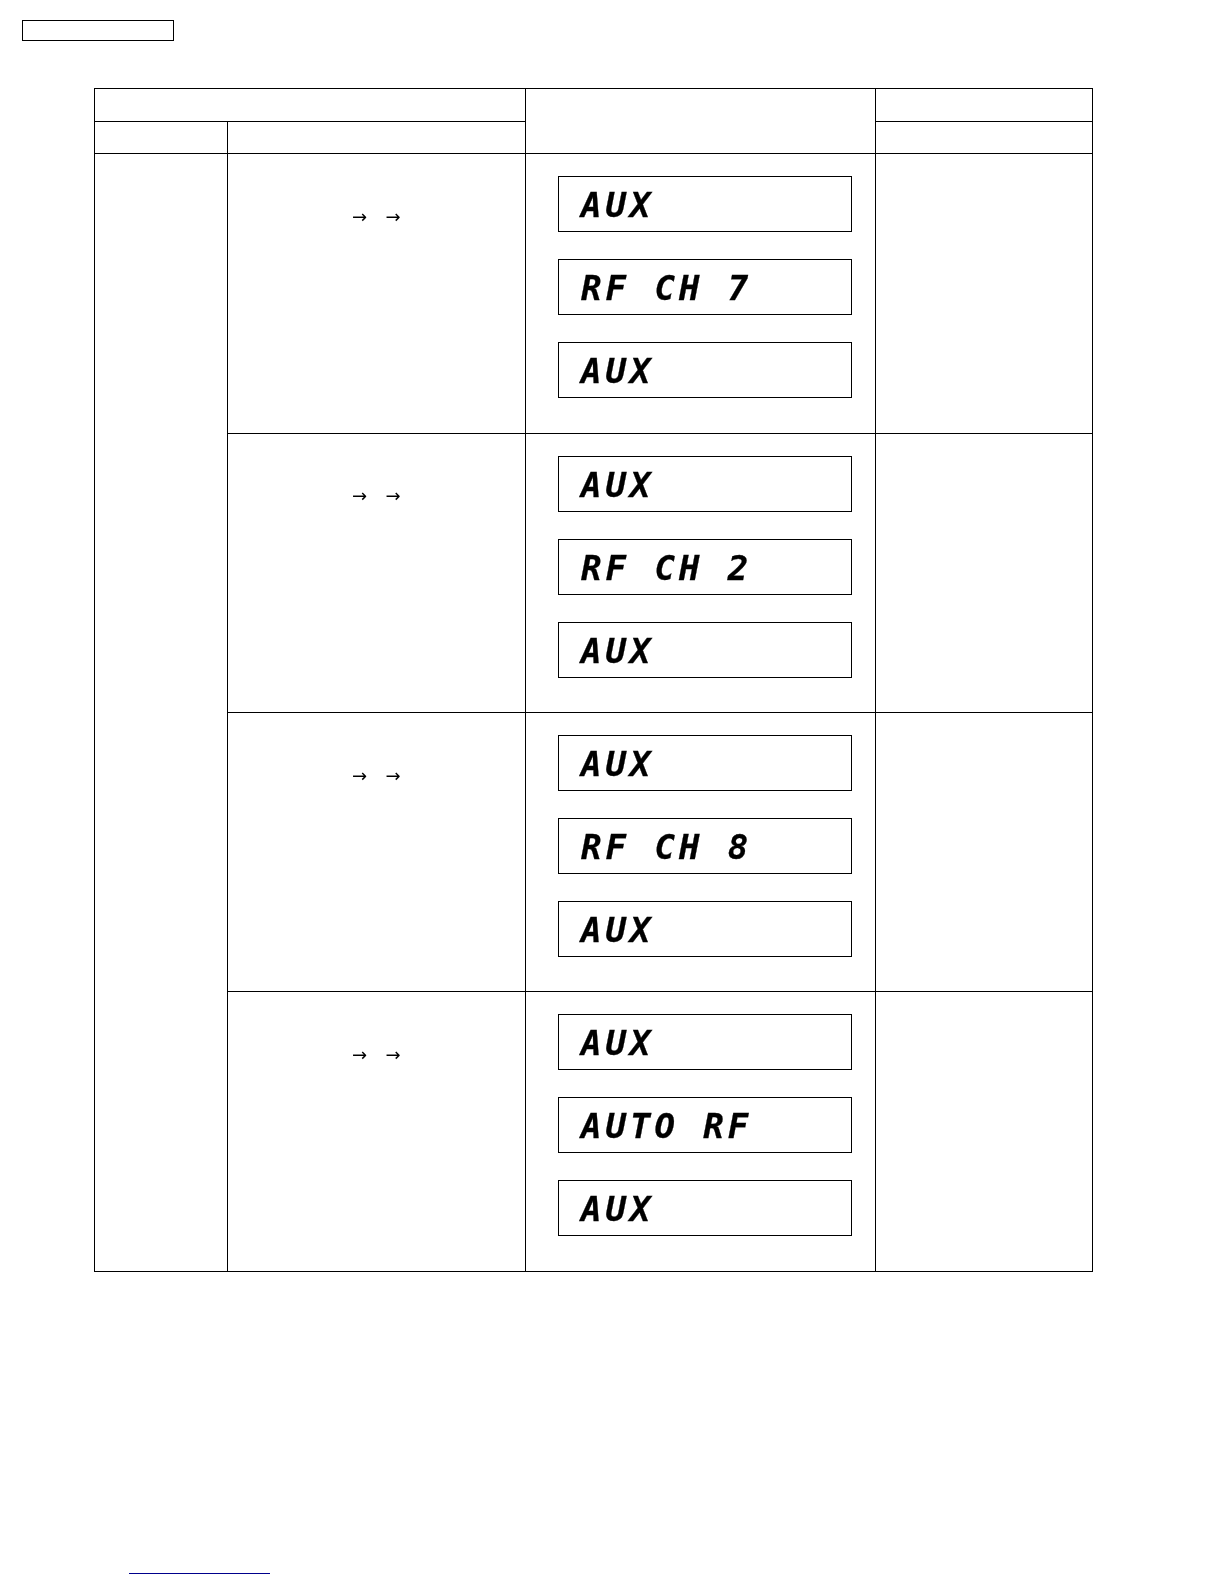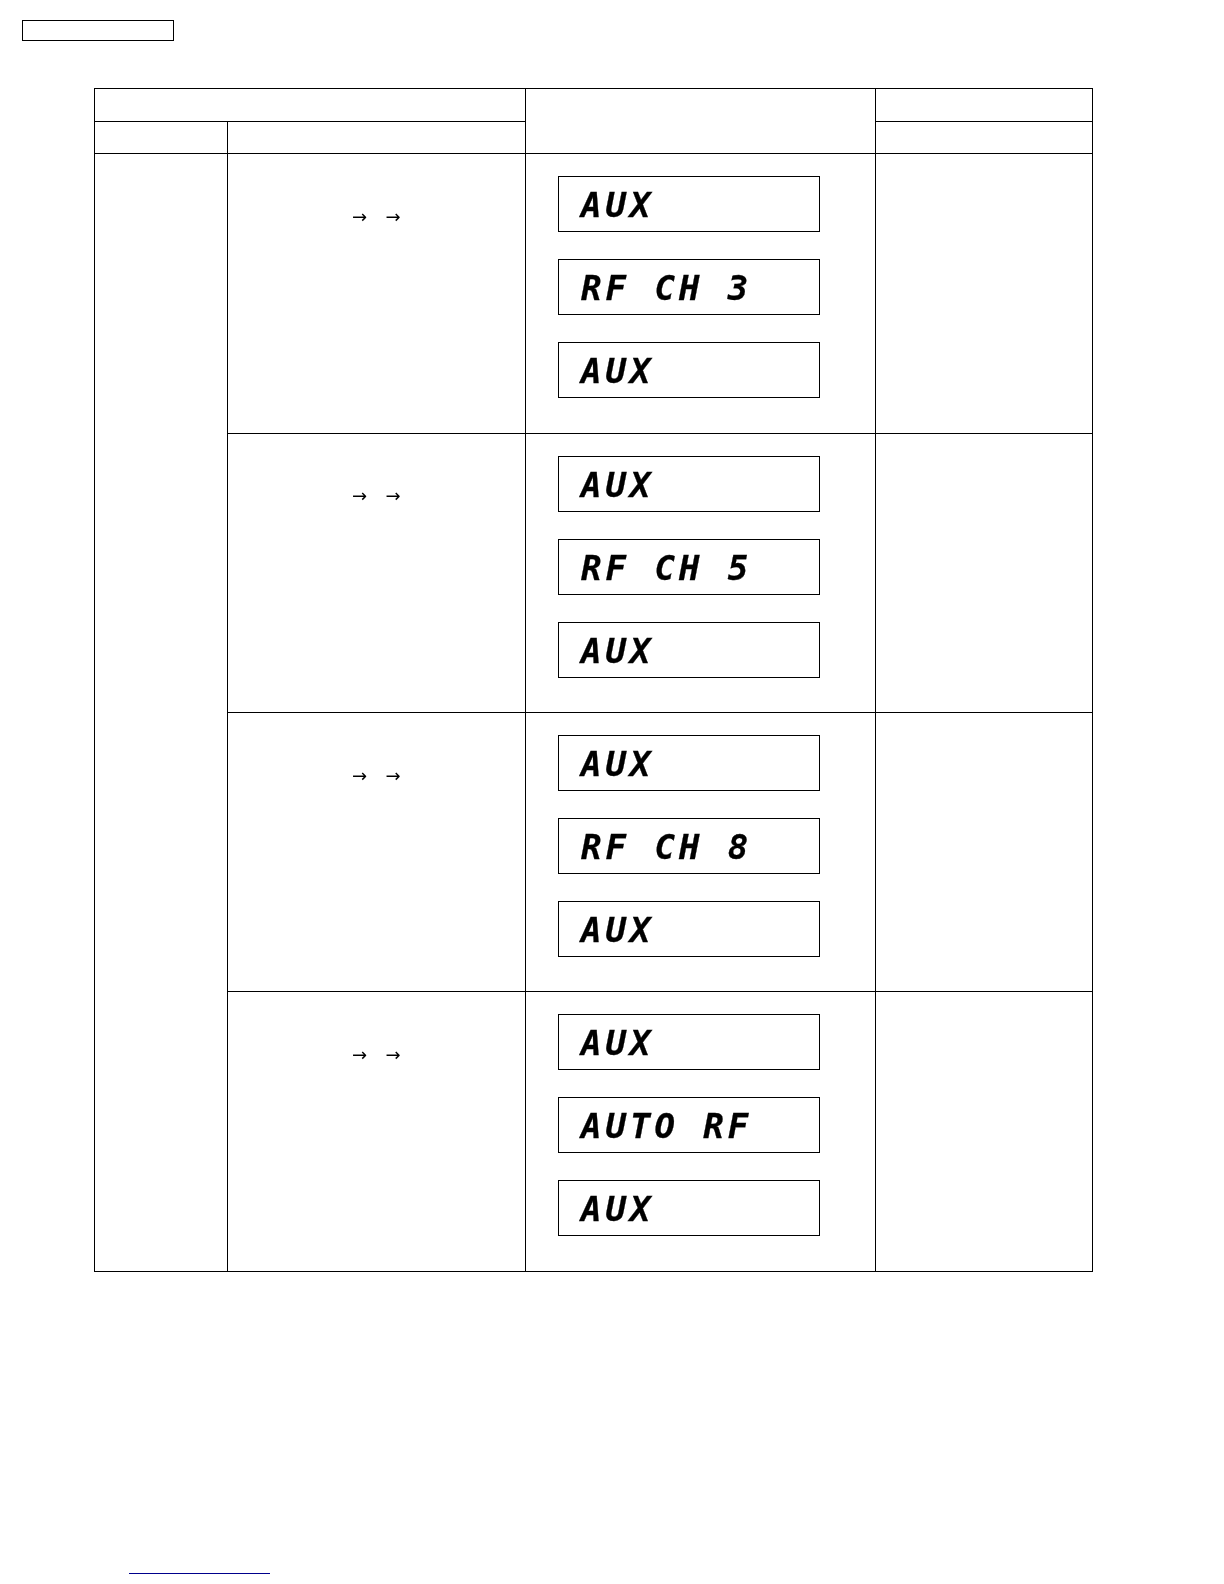--- a/index.html
+++ b/index.html
@@ -104,21 +104,21 @@
 
   
   .disp-cell {
     padding: 0;
   }
   .disp-stack {
     padding-top: 22px;
     padding-left: 32px;
   }
   .lcd {
-    width: 262px;
+    width: 294px;
     height: 56px;
     border: 1.6px solid #000000;
     box-sizing: border-box;
     background: #ffffff;
     margin-bottom: 27px;
     position: relative;
     overflow: hidden;
   }
   .lcd:last-child { margin-bottom: 0; }
   .lcd-text {
@@ -185,43 +185,43 @@
         <div class="proc-inner">
           <span class="proc-step"></span><span class="proc-arrow">→</span><span class="proc-step"></span><span class="proc-arrow">→</span><span class="proc-step"></span>
         </div>
       </td>
       <td class="disp-cell">
         <div class="disp-stack">
           <div class="lcd">
               <span class="lcd-text">AUX</span>
             </div>
           <div class="lcd">
-              <span class="lcd-text">RF CH 3</span>
-            </div>
-          <div class="lcd">
-              <span class="lcd-text">AUX</span>
-            </div>
-        </div>
-      </td>
-      <td class="note-cell"></td>
-    </tr>
-
-    <tr class="body-row">
-      <td class="proc-cell">
-        <div class="proc-inner">
-          <span class="proc-step"></span><span class="proc-arrow">→</span><span class="proc-step"></span><span class="proc-arrow">→</span><span class="proc-step"></span>
-        </div>
-      </td>
-      <td class="disp-cell">
-        <div class="disp-stack">
-          <div class="lcd">
-              <span class="lcd-text">AUX</span>
-            </div>
-          <div class="lcd">
-              <span class="lcd-text">RF CH 5</span>
+              <span class="lcd-text">RF CH 7</span>
+            </div>
+          <div class="lcd">
+              <span class="lcd-text">AUX</span>
+            </div>
+        </div>
+      </td>
+      <td class="note-cell"></td>
+    </tr>
+
+    <tr class="body-row">
+      <td class="proc-cell">
+        <div class="proc-inner">
+          <span class="proc-step"></span><span class="proc-arrow">→</span><span class="proc-step"></span><span class="proc-arrow">→</span><span class="proc-step"></span>
+        </div>
+      </td>
+      <td class="disp-cell">
+        <div class="disp-stack">
+          <div class="lcd">
+              <span class="lcd-text">AUX</span>
+            </div>
+          <div class="lcd">
+              <span class="lcd-text">RF CH 2</span>
             </div>
           <div class="lcd">
               <span class="lcd-text">AUX</span>
             </div>
         </div>
       </td>
       <td class="note-cell"></td>
     </tr>
 
     <tr class="body-row">

